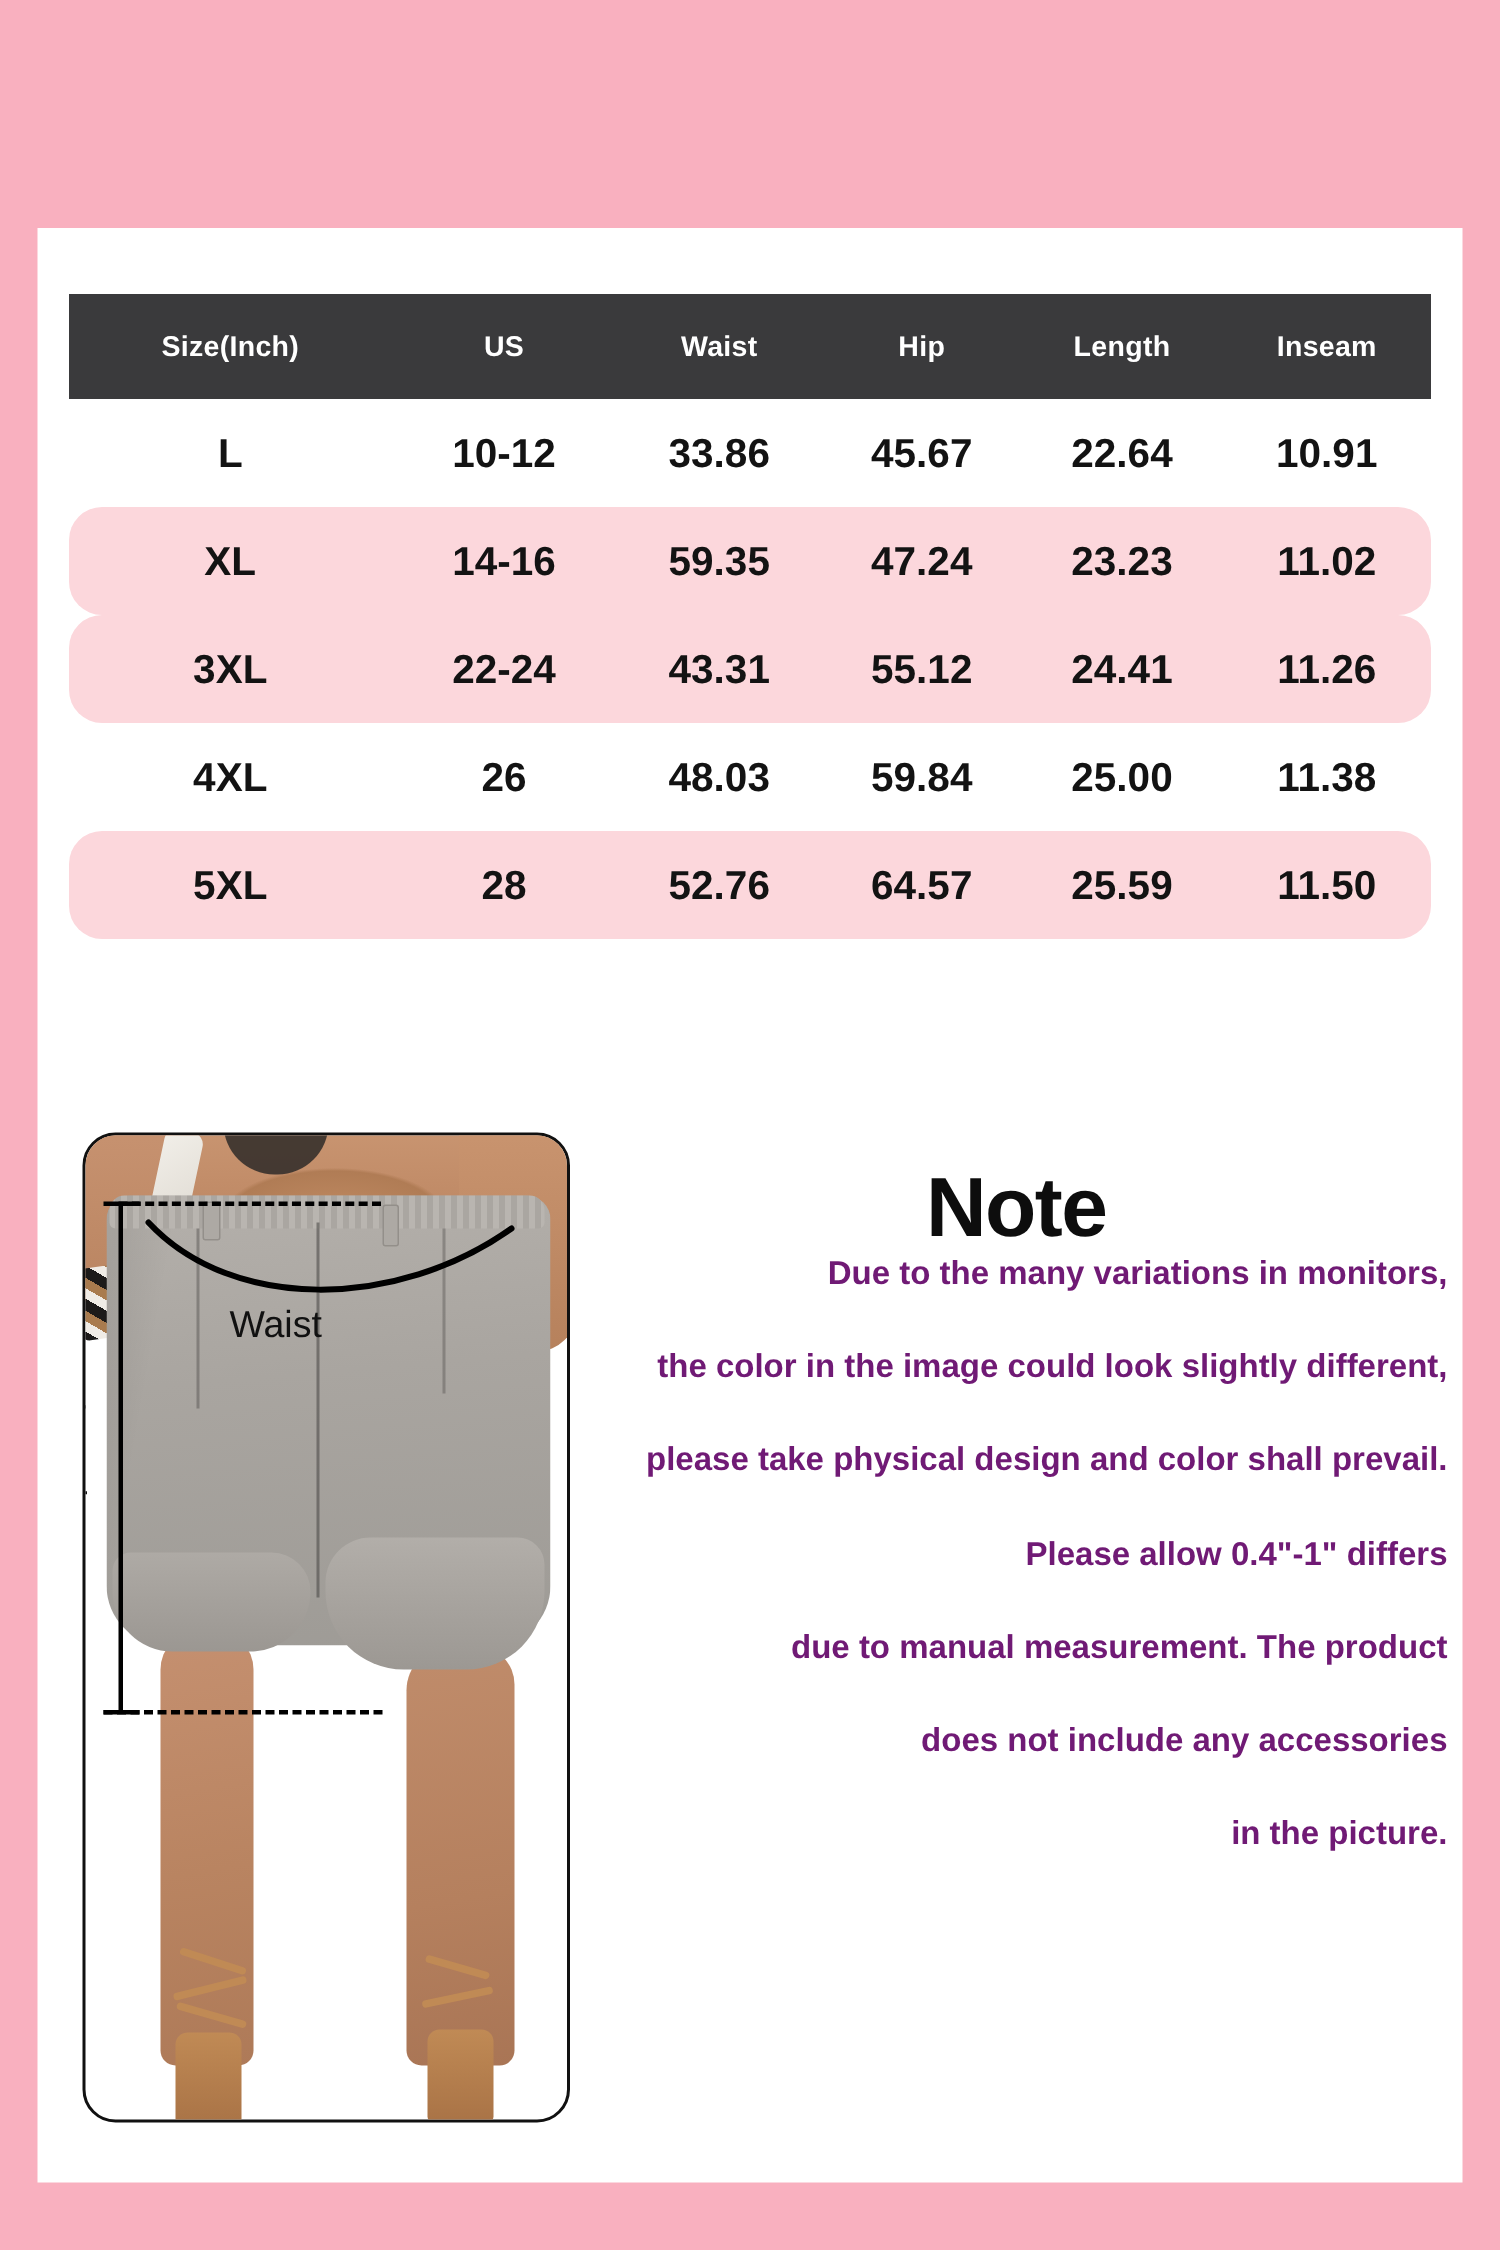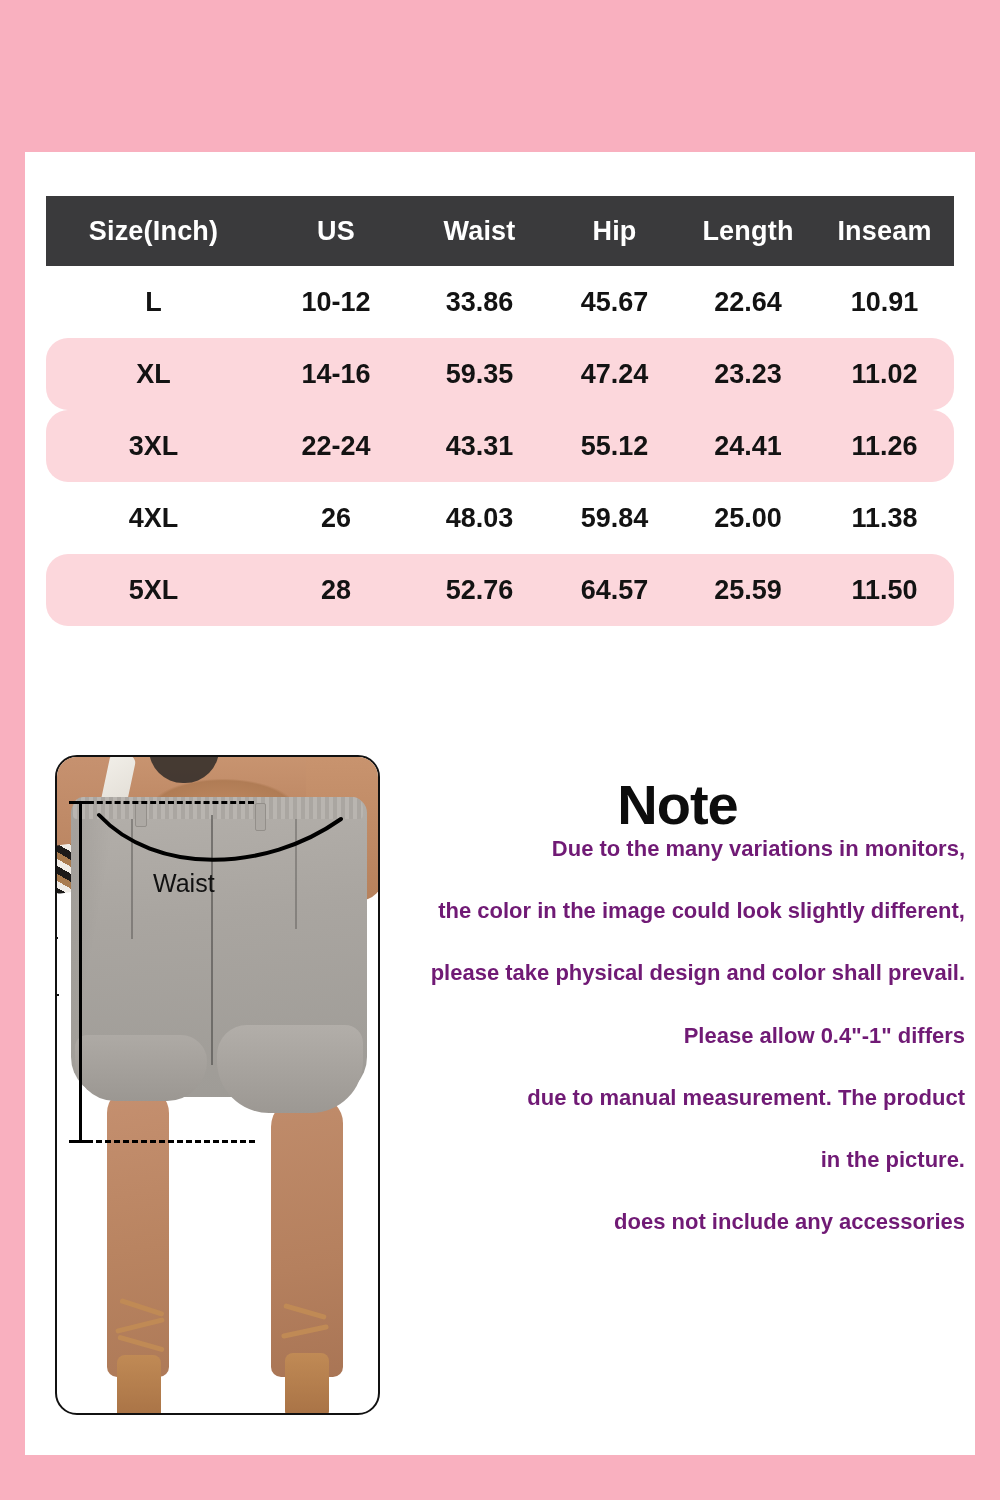--- a/index.html
+++ b/index.html
@@ -38,21 +38,21 @@
   .row .cell.c0 { width:215px; }
   .row .cell.c1 { width:150px; }
   .row .cell.c2 { width:137px; }
   .row .cell.c3 { width:133px; }
   .row .cell.c4 { width:134px; }
   .row .cell.c5 { width:139px; }
 
   .head {
     background:#3A3A3C; height:70px;
   }
-  .head .cell { color:#FFFFFF; font-size:27px; letter-spacing:0.2px; }
+  .head .cell { color:#FFFFFF; font-size:19px; letter-spacing:0.2px; }
 
   .drow { height:72px; }
   .drow.alt { background:#FCD7DC;border-radius:22px; }
 
   
   .imgbox {
     position:absolute; left:30px; top:603px;
     width:325px; height:660px;
     border:2px solid #111; border-radius:22px;
     background:#FFFFFF; overflow:hidden;
@@ -285,18 +285,18 @@
       <div class="lbl-length">Length</div>
     </div>
 
     <div class="notepanel">
       <div class="note-title">Note</div>
       <div class="note-line">Due to the many variations in monitors,</div>
       <div class="note-line">the color in the image could look slightly different,</div>
       <div class="note-line">please take physical design and color shall prevail.</div>
       <div class="note-line">Please allow 0.4"-1" differs</div>
       <div class="note-line">due to manual measurement. The product</div>
+      <div class="note-line">does not include any accessories</div>
       <div class="note-line">in the picture.</div>
-      <div class="note-line">does not include any accessories</div>
     </div>
 
   </div>
 </div>
 
 </body></html>

